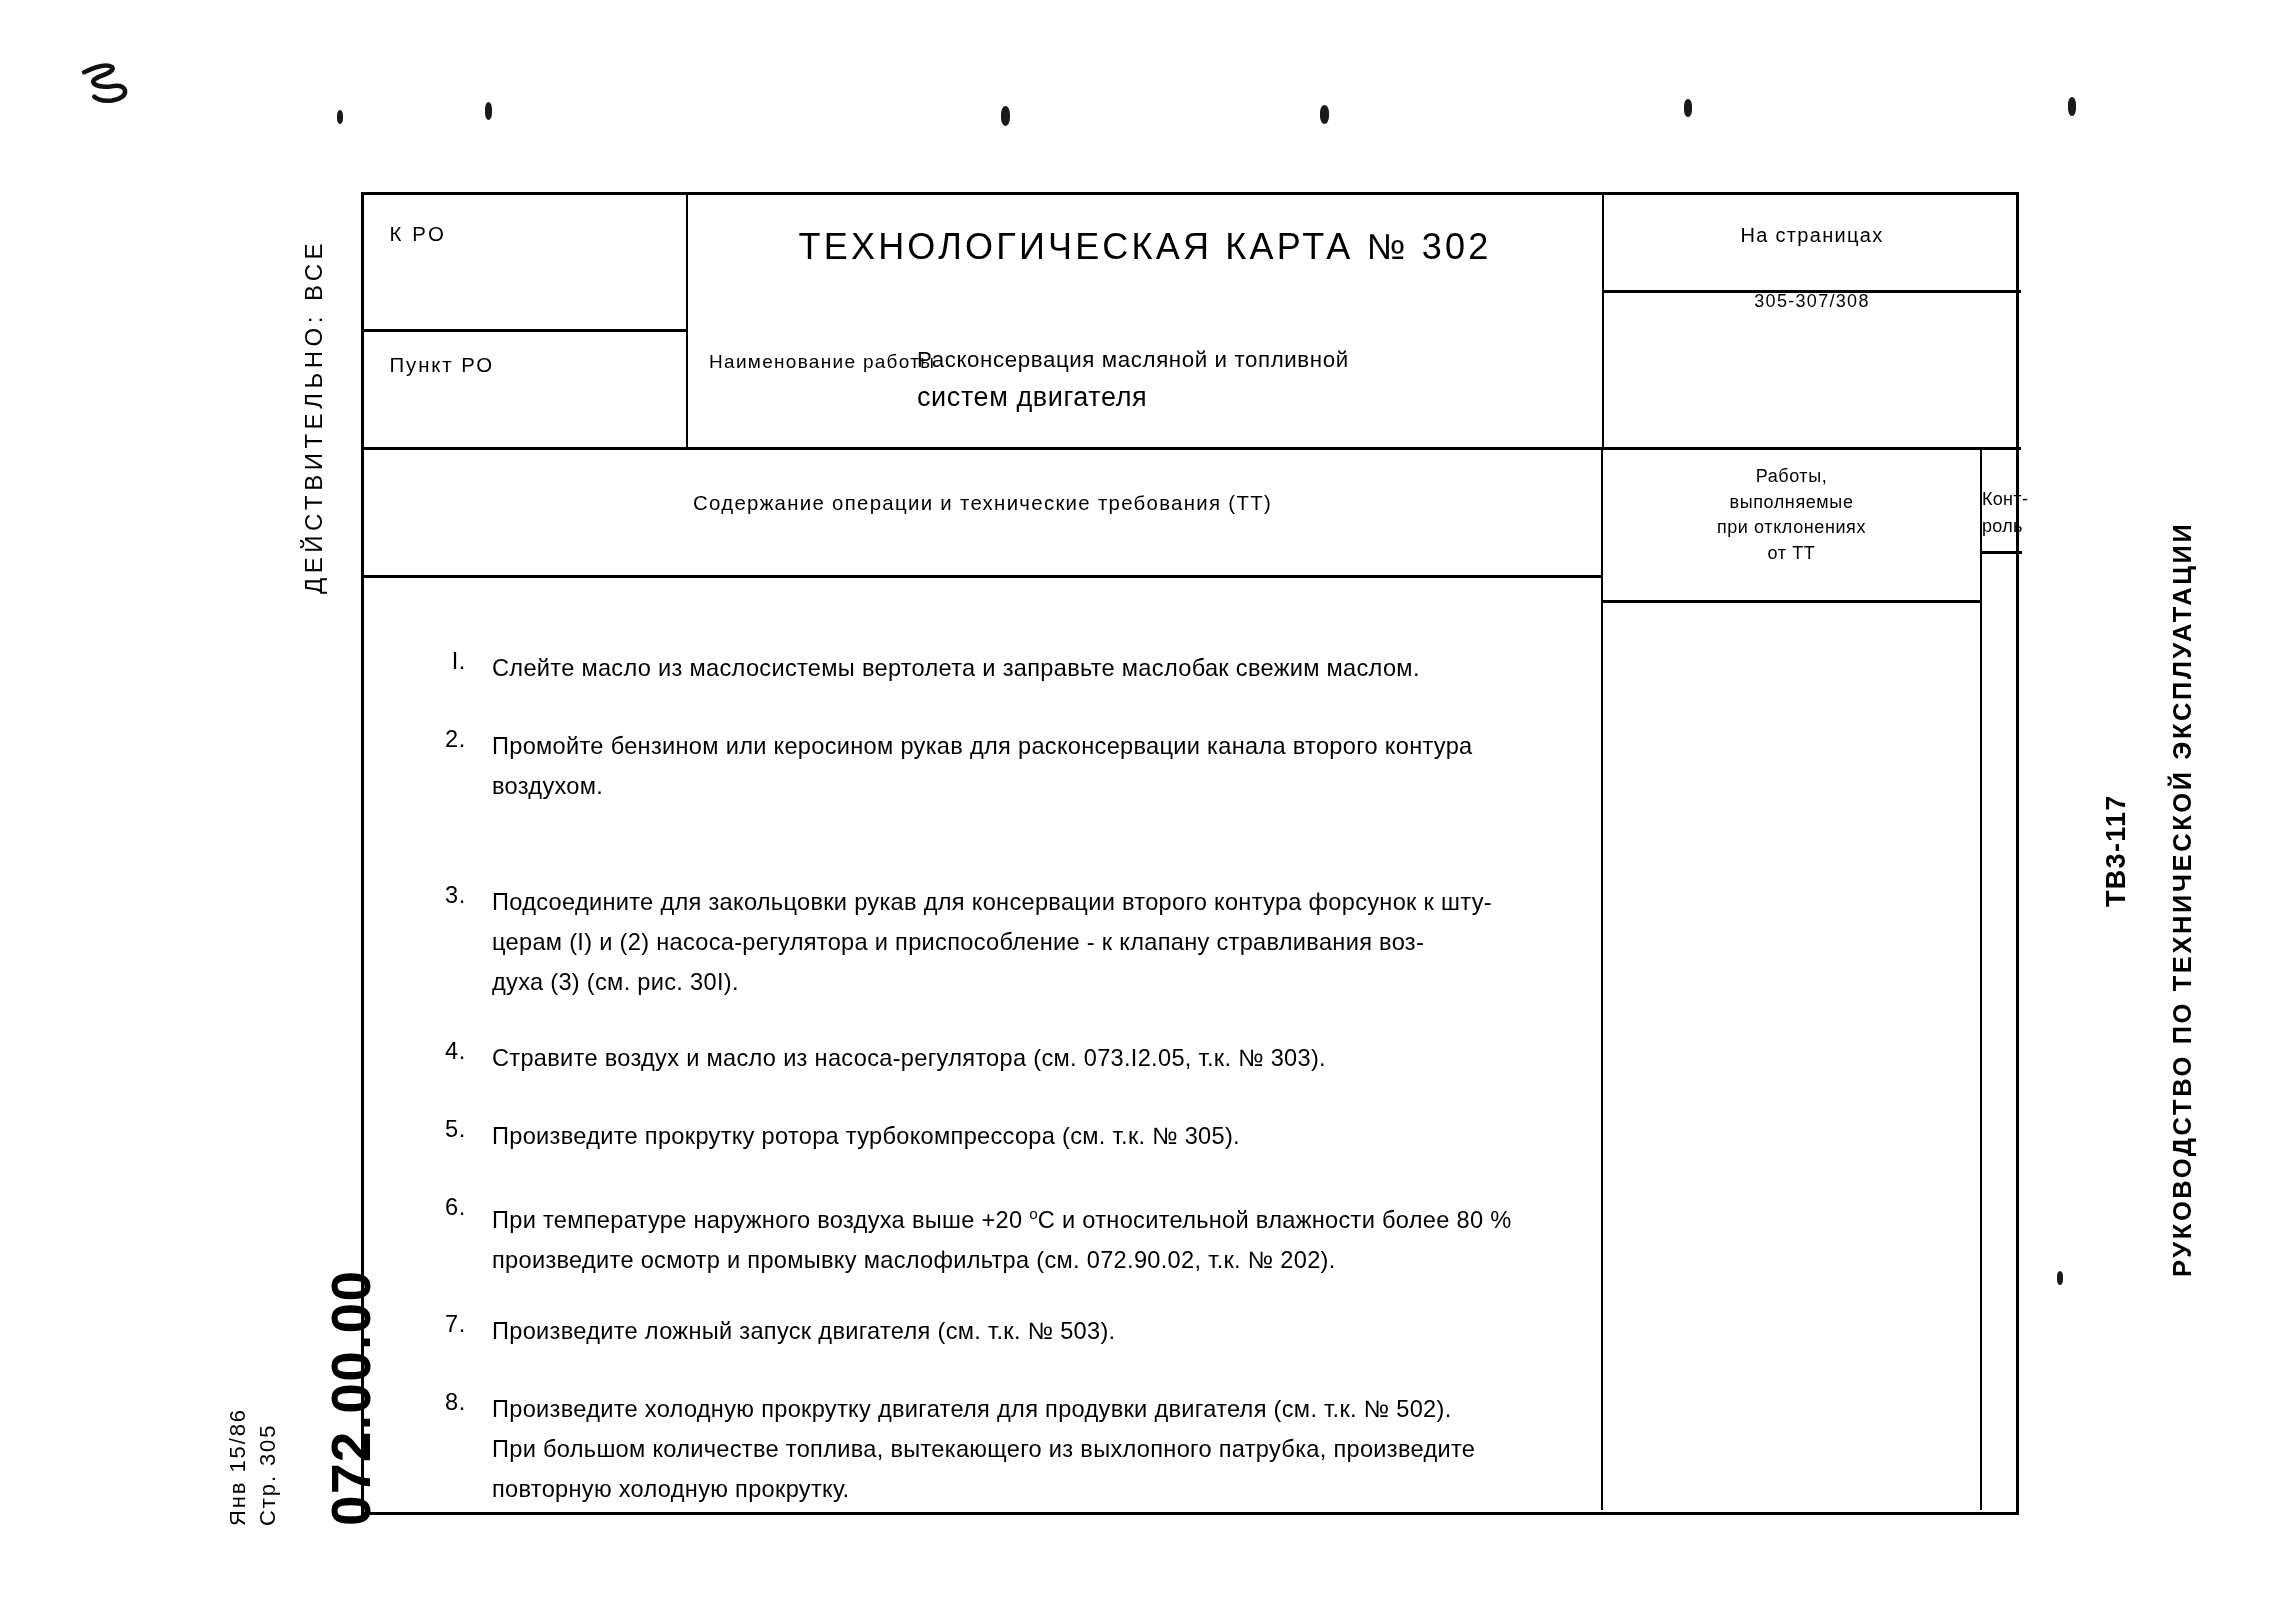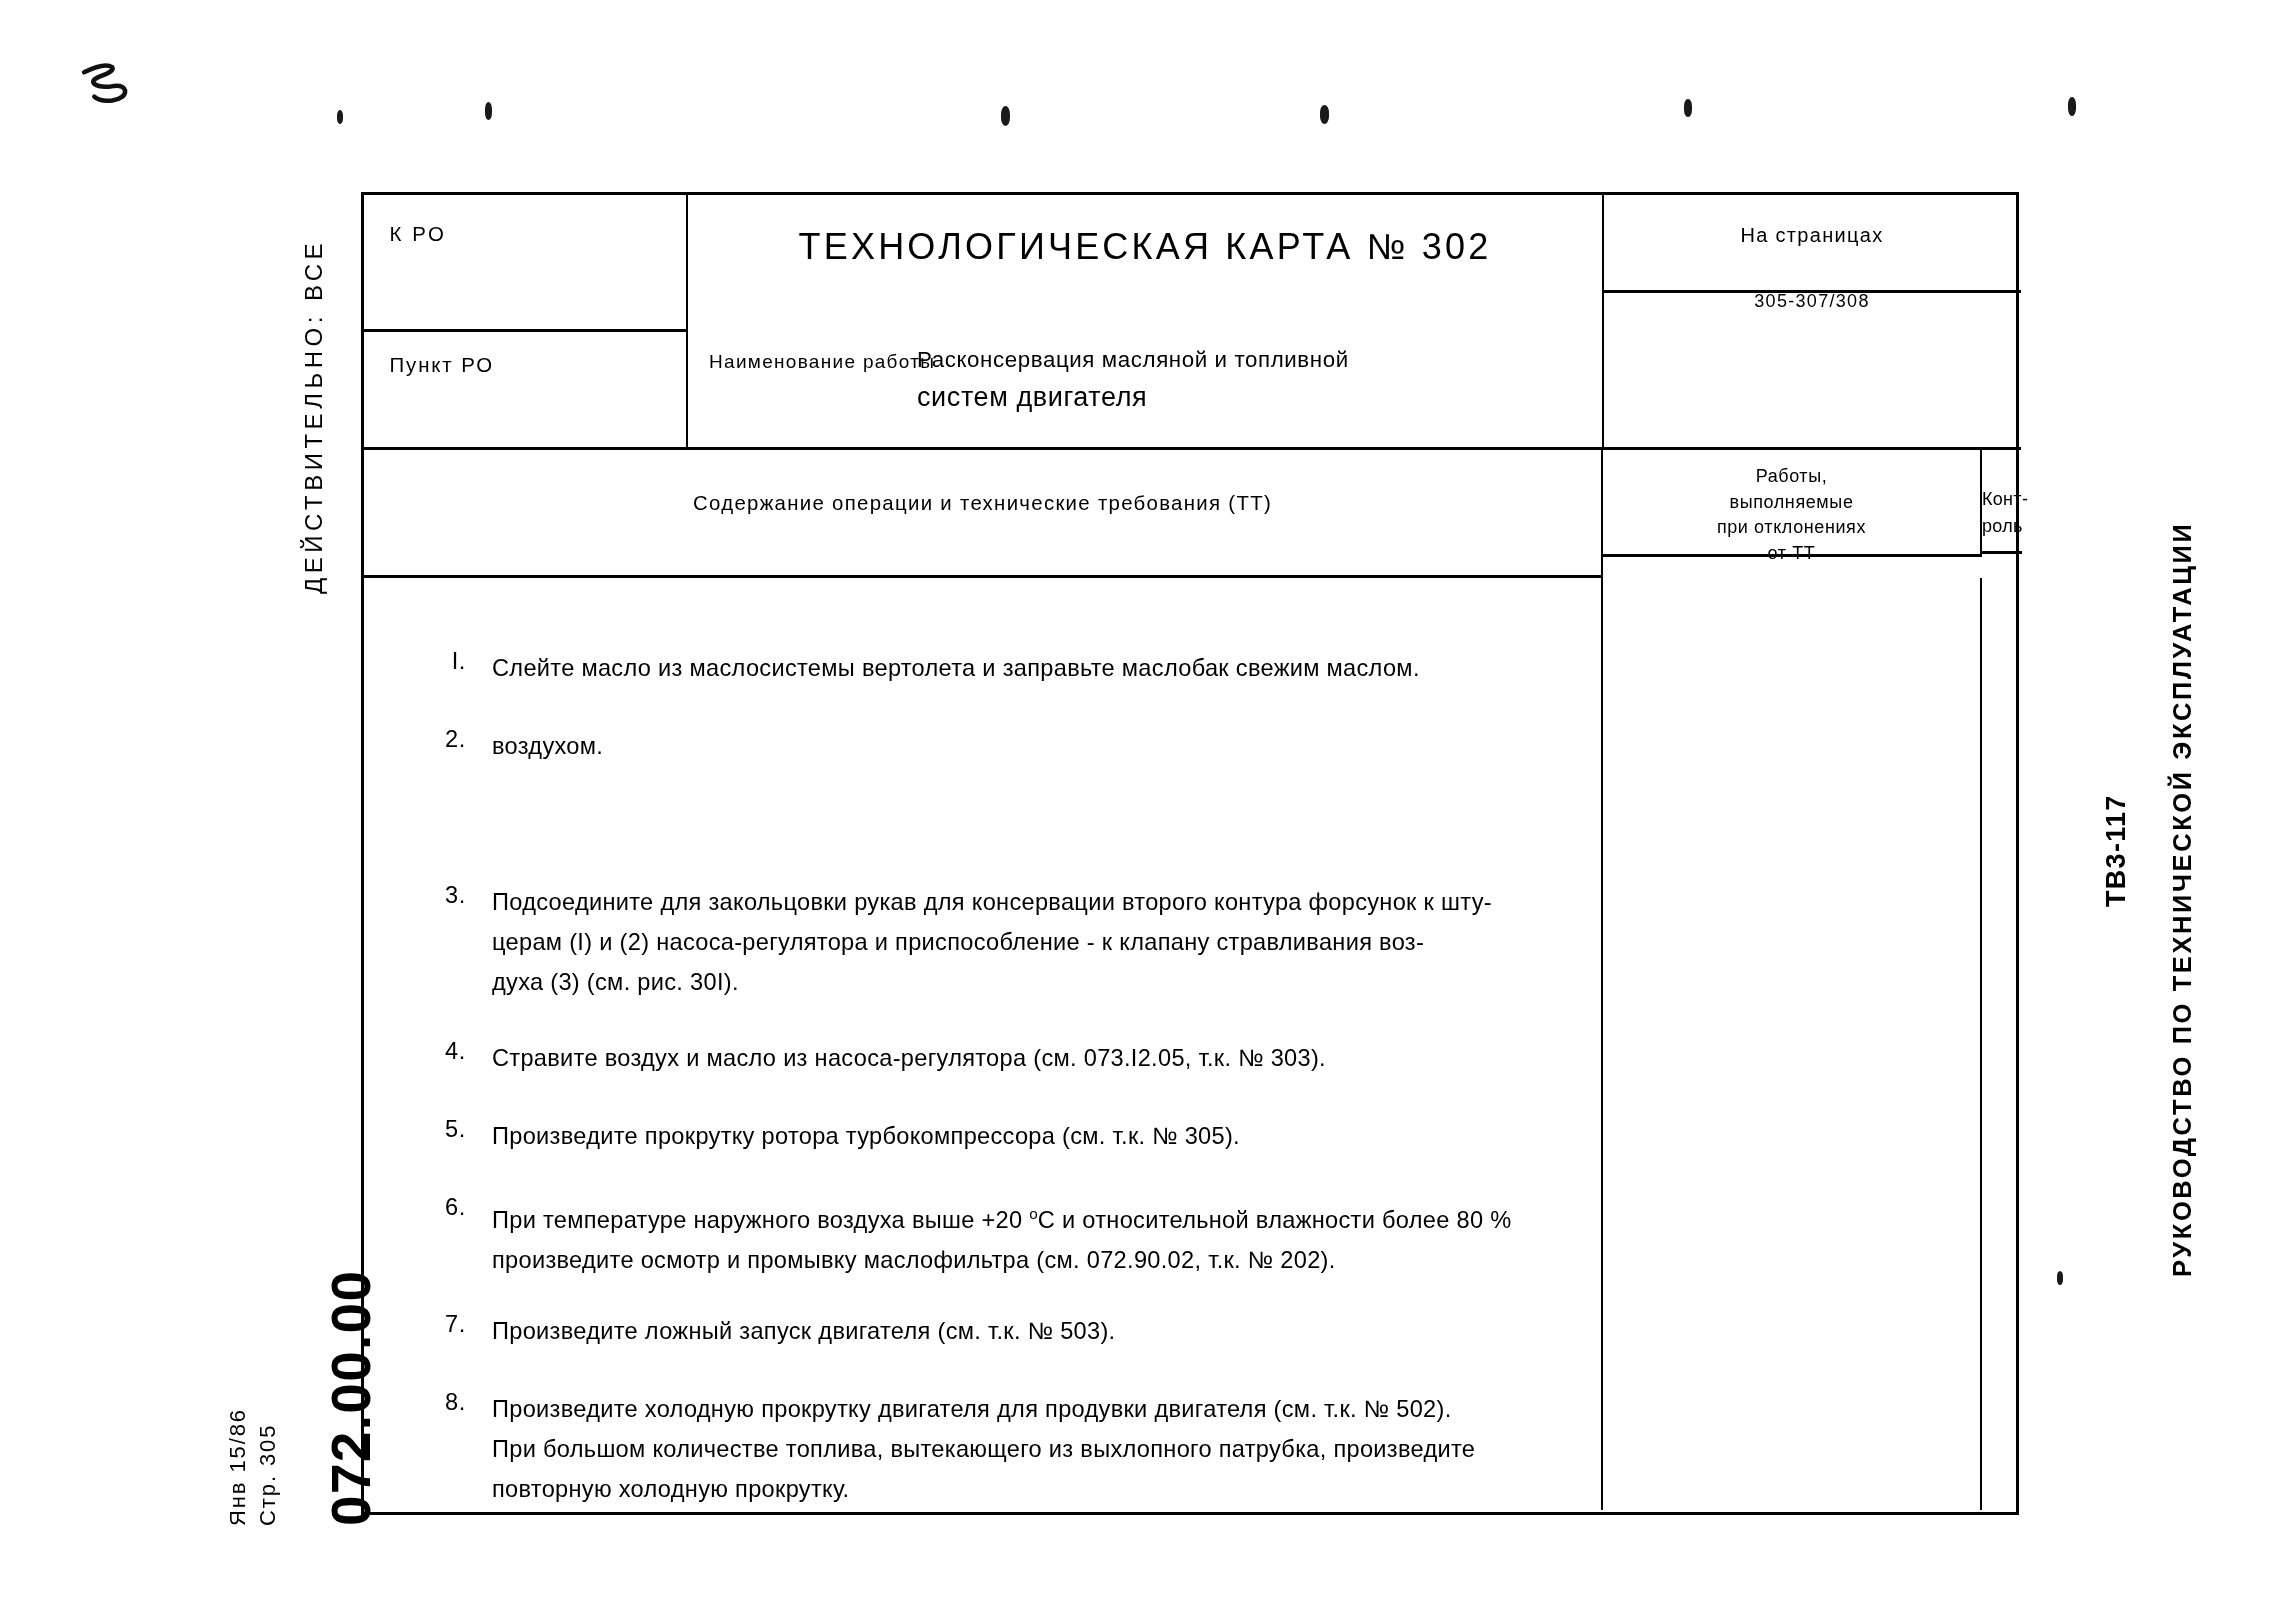--- a/index.html
+++ b/index.html
@@ -175,21 +175,21 @@
     left: 0; top: 255px; width: 1239px; height: 128px;
     border-right: 2.6px solid #000;
     border-bottom: 3.8px solid #000;
     padding-left: 10px;
   }
   #cell-hdr-content .h {
     position: absolute; left: 0; right: 0; top: 42px;
     text-align: center; font-size: 20.4px; letter-spacing: 1.3px;
   }
   #cell-hdr-works {
-    left: 1239px; top: 255px; width: 379px; height: 107px;
+    left: 1239px; top: 255px; width: 379px; height: 153px;
     border-right: 2.6px solid #000;
     border-bottom: 3.8px solid #000;
     text-align: center;
   }
   #cell-hdr-works .ln {
     font-size: 18px;
     letter-spacing: 0.6px;
     line-height: 1.42;
   }
   #cell-hdr-works .inner {
@@ -338,20 +338,21 @@
       <div id="steps">
           <div class="step" style="top: 70px;">
             <div class="num">I.</div>
             <div class="body">
               <div class="line">Слейте масло из маслосистемы вертолета и заправьте маслобак свежим маслом.</div>
             </div>
           </div>
           <div class="step" style="top: 148px;">
             <div class="num">2.</div>
             <div class="body">
+              <div class="line">Промойте бензином или керосином рукав для расконсервации канала второго контура</div>
               <div class="line">воздухом.</div>
             </div>
           </div>
           <div class="step" style="top: 304px;">
             <div class="num">3.</div>
             <div class="body">
               <div class="line">Подсоедините для закольцовки рукав для консервации второго контура форсунок к шту-</div>
               <div class="line">церам (I) и (2) насоса-регулятора и приспособление - к клапану стравливания воз-</div>
               <div class="line">духа (3) (см. рис. 30I).</div>
             </div>

